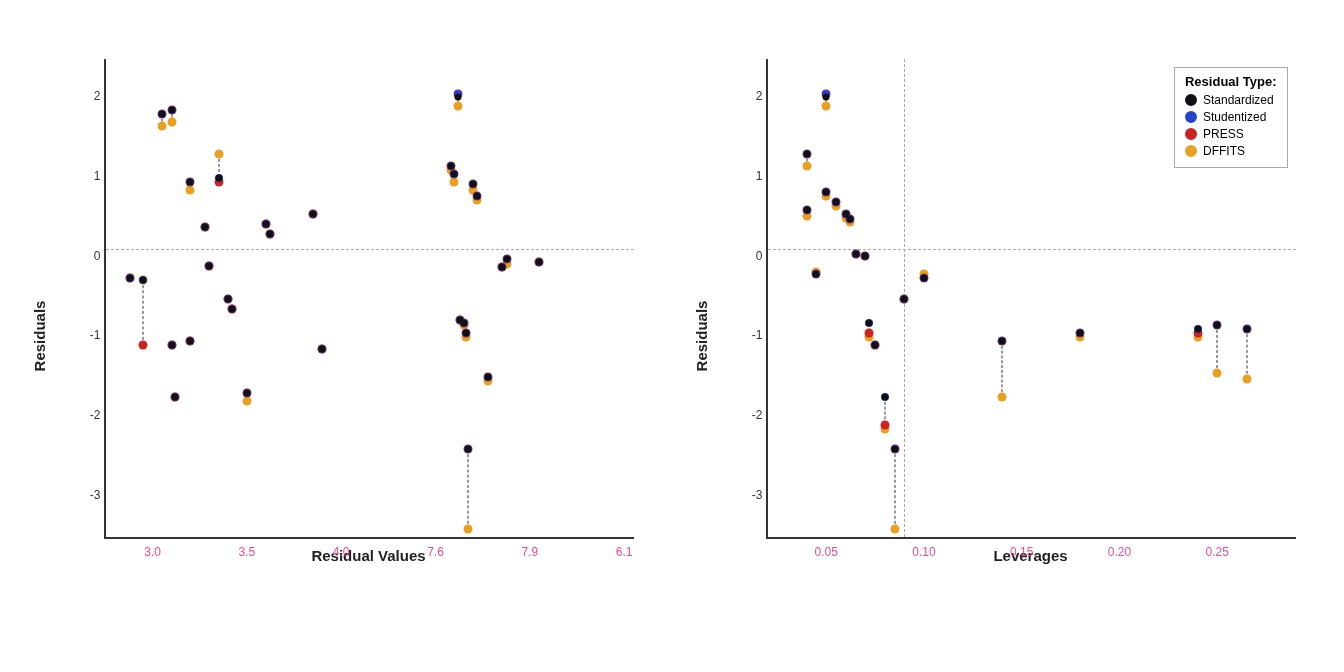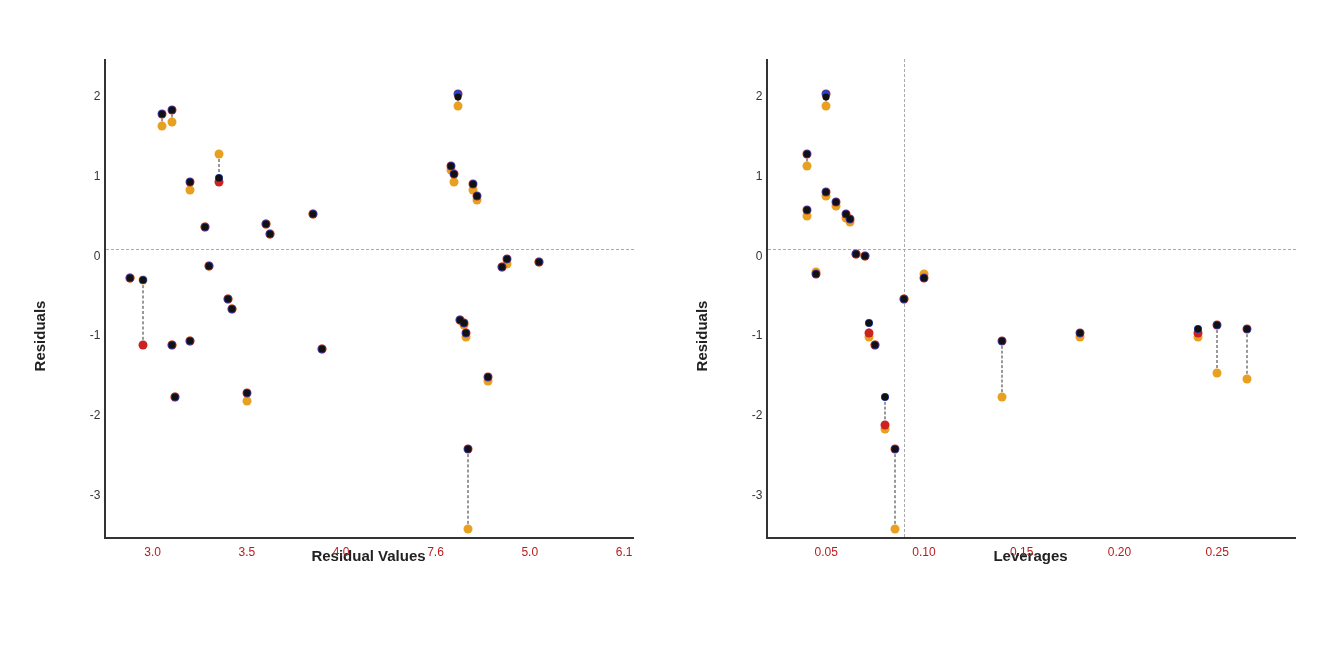--- a/index.html
+++ b/index.html
@@ -50,21 +50,21 @@
       text-align: center;
       font-size: 15px;
       font-weight: bold;
       color: #222;
       margin-top: 8px;
     }
     .tick-label-x {
       position: absolute;
       bottom: -22px;
       font-size: 12px;
-      color: #b91c1c;
+      color: #ec4899;
       transform: translateX(-50%);
     }
     .tick-label-y {
       position: absolute;
       right: calc(100% + 5px);
       font-size: 12px;
       color: #333;
       transform: translateY(50%);
     }
     .dashed-line-h {
@@ -118,21 +118,21 @@
         <span class="tick-label-y" style="bottom: calc(100% * (1 - (-3.6)) / 6.0 - 6px);">1</span>
         <span class="tick-label-y" style="bottom: calc(100% * (0 - (-3.6)) / 6.0 - 6px);">0</span>
         <span class="tick-label-y" style="bottom: calc(100% * (-1 - (-3.6)) / 6.0 - 6px);">-1</span>
         <span class="tick-label-y" style="bottom: calc(100% * (-2 - (-3.6)) / 6.0 - 6px);">-2</span>
         <span class="tick-label-y" style="bottom: calc(100% * (-3 - (-3.6)) / 6.0 - 6px);">-3</span>
 
         <span class="tick-label-x" style="left: calc(100% * (3.0 - 2.75) / 2.8);">3.0</span>
         <span class="tick-label-x" style="left: calc(100% * (3.5 - 2.75) / 2.8);">3.5</span>
         <span class="tick-label-x" style="left: calc(100% * (4.0 - 2.75) / 2.8);">4.0</span>
         <span class="tick-label-x" style="left: calc(100% * (4.5 - 2.75) / 2.8);">7.6</span>
-        <span class="tick-label-x" style="left: calc(100% * (5.0 - 2.75) / 2.8);">5.0</span>
+        <span class="tick-label-x" style="left: calc(100% * (5.0 - 2.75) / 2.8);">7.9</span>
         <span class="tick-label-x" style="left: calc(100% * (5.5 - 2.75) / 2.8);">6.1</span>
 
         <div class="dashed-line-h" style="bottom: calc(100% * (0 - (-3.6)) / 6.0);"></div>
 
       <div style="position: absolute; left: 4.64286%; bottom: 54.1667%; width: 9px; height: 9px; border-radius: 50%; background: rgb(232, 160, 32); transform: translate(-50%, 50%); z-index: 1;"></div>
           <div style="position: absolute; left: 4.64286%; bottom: 54.1667%; width: 9px; height: 9px; border-radius: 50%; background: rgb(204, 34, 34); transform: translate(-50%, 50%); z-index: 2;"></div>
           <div style="position: absolute; left: 4.64286%; bottom: 54.1667%; width: 8px; height: 8px; border-radius: 50%; background: rgb(34, 68, 204); transform: translate(-50%, 50%); z-index: 3;"></div>
           <div style="position: absolute; left: 4.64286%; bottom: 54.1667%; width: 7px; height: 7px; border-radius: 50%; background: rgb(17, 17, 17); transform: translate(-50%, 50%); z-index: 4;"></div>
           <div style="position: absolute; left: 7.14286%; bottom: 40%; width: 0px; border-left: 1.5px dashed rgb(51, 51, 51); height: 65.3267px; transform: translateX(-50%);"></div>
           <div style="position: absolute; left: 7.14286%; bottom: 53.6667%; width: 9px; height: 9px; border-radius: 50%; background: rgb(232, 160, 32); transform: translate(-50%, 50%); z-index: 1;"></div>
@@ -288,20 +288,39 @@
         <span class="tick-label-x" style="left: calc(100% * (0.05 - 0.02) / 0.27);">0.05</span>
         <span class="tick-label-x" style="left: calc(100% * (0.10 - 0.02) / 0.27);">0.10</span>
         <span class="tick-label-x" style="left: calc(100% * (0.15 - 0.02) / 0.27);">0.15</span>
         <span class="tick-label-x" style="left: calc(100% * (0.20 - 0.02) / 0.27);">0.20</span>
         <span class="tick-label-x" style="left: calc(100% * (0.25 - 0.02) / 0.27);">0.25</span>
 
         <div class="dashed-line-h" style="bottom: calc(100% * (0 - (-3.6)) / 6.0);"></div>
 
         <div class="dashed-line-v" style="left: calc(100% * (0.09 - 0.02) / 0.27);"></div>
 
+        <div class="legend">
+          <div class="legend-title">Residual Type:</div>
+          <div class="legend-item">
+            <div class="legend-dot" style="background:#111111; border: 2px solid #111;"></div>
+            <span>Standardized</span>
+          </div>
+          <div class="legend-item">
+            <div class="legend-dot" style="background:#2244cc; border: 2px solid #2244cc;"></div>
+            <span>Studentized</span>
+          </div>
+          <div class="legend-item">
+            <div class="legend-dot" style="background:#cc2222; border: 2px solid #cc2222;"></div>
+            <span>PRESS</span>
+          </div>
+          <div class="legend-item">
+            <div class="legend-dot" style="background:#e8a020; border: 2px solid #e8a020;"></div>
+            <span>DFFITS</span>
+          </div>
+        </div>
 
       <div style="position: absolute; left: 7.40741%; bottom: 77.5%; width: 0px; border-left: 1.5px dashed rgb(51, 51, 51); height: 11.95px; transform: translateX(-50%);"></div>
           <div style="position: absolute; left: 7.40741%; bottom: 77.5%; width: 9px; height: 9px; border-radius: 50%; background: rgb(232, 160, 32); transform: translate(-50%, 50%); z-index: 1;"></div>
           <div style="position: absolute; left: 7.40741%; bottom: 80%; width: 9px; height: 9px; border-radius: 50%; background: rgb(204, 34, 34); transform: translate(-50%, 50%); z-index: 2;"></div>
           <div style="position: absolute; left: 7.40741%; bottom: 80%; width: 8px; height: 8px; border-radius: 50%; background: rgb(34, 68, 204); transform: translate(-50%, 50%); z-index: 3;"></div>
           <div style="position: absolute; left: 7.40741%; bottom: 80%; width: 7px; height: 7px; border-radius: 50%; background: rgb(17, 17, 17); transform: translate(-50%, 50%); z-index: 4;"></div>
           <div style="position: absolute; left: 7.40741%; bottom: 67%; width: 0px; border-left: 1.5px dashed rgb(51, 51, 51); height: 6.37333px; transform: translateX(-50%);"></div>
           <div style="position: absolute; left: 7.40741%; bottom: 67%; width: 9px; height: 9px; border-radius: 50%; background: rgb(232, 160, 32); transform: translate(-50%, 50%); z-index: 1;"></div>
           <div style="position: absolute; left: 7.40741%; bottom: 68.3333%; width: 9px; height: 9px; border-radius: 50%; background: rgb(204, 34, 34); transform: translate(-50%, 50%); z-index: 2;"></div>
           <div style="position: absolute; left: 7.40741%; bottom: 68.3333%; width: 8px; height: 8px; border-radius: 50%; background: rgb(34, 68, 204); transform: translate(-50%, 50%); z-index: 3;"></div>

